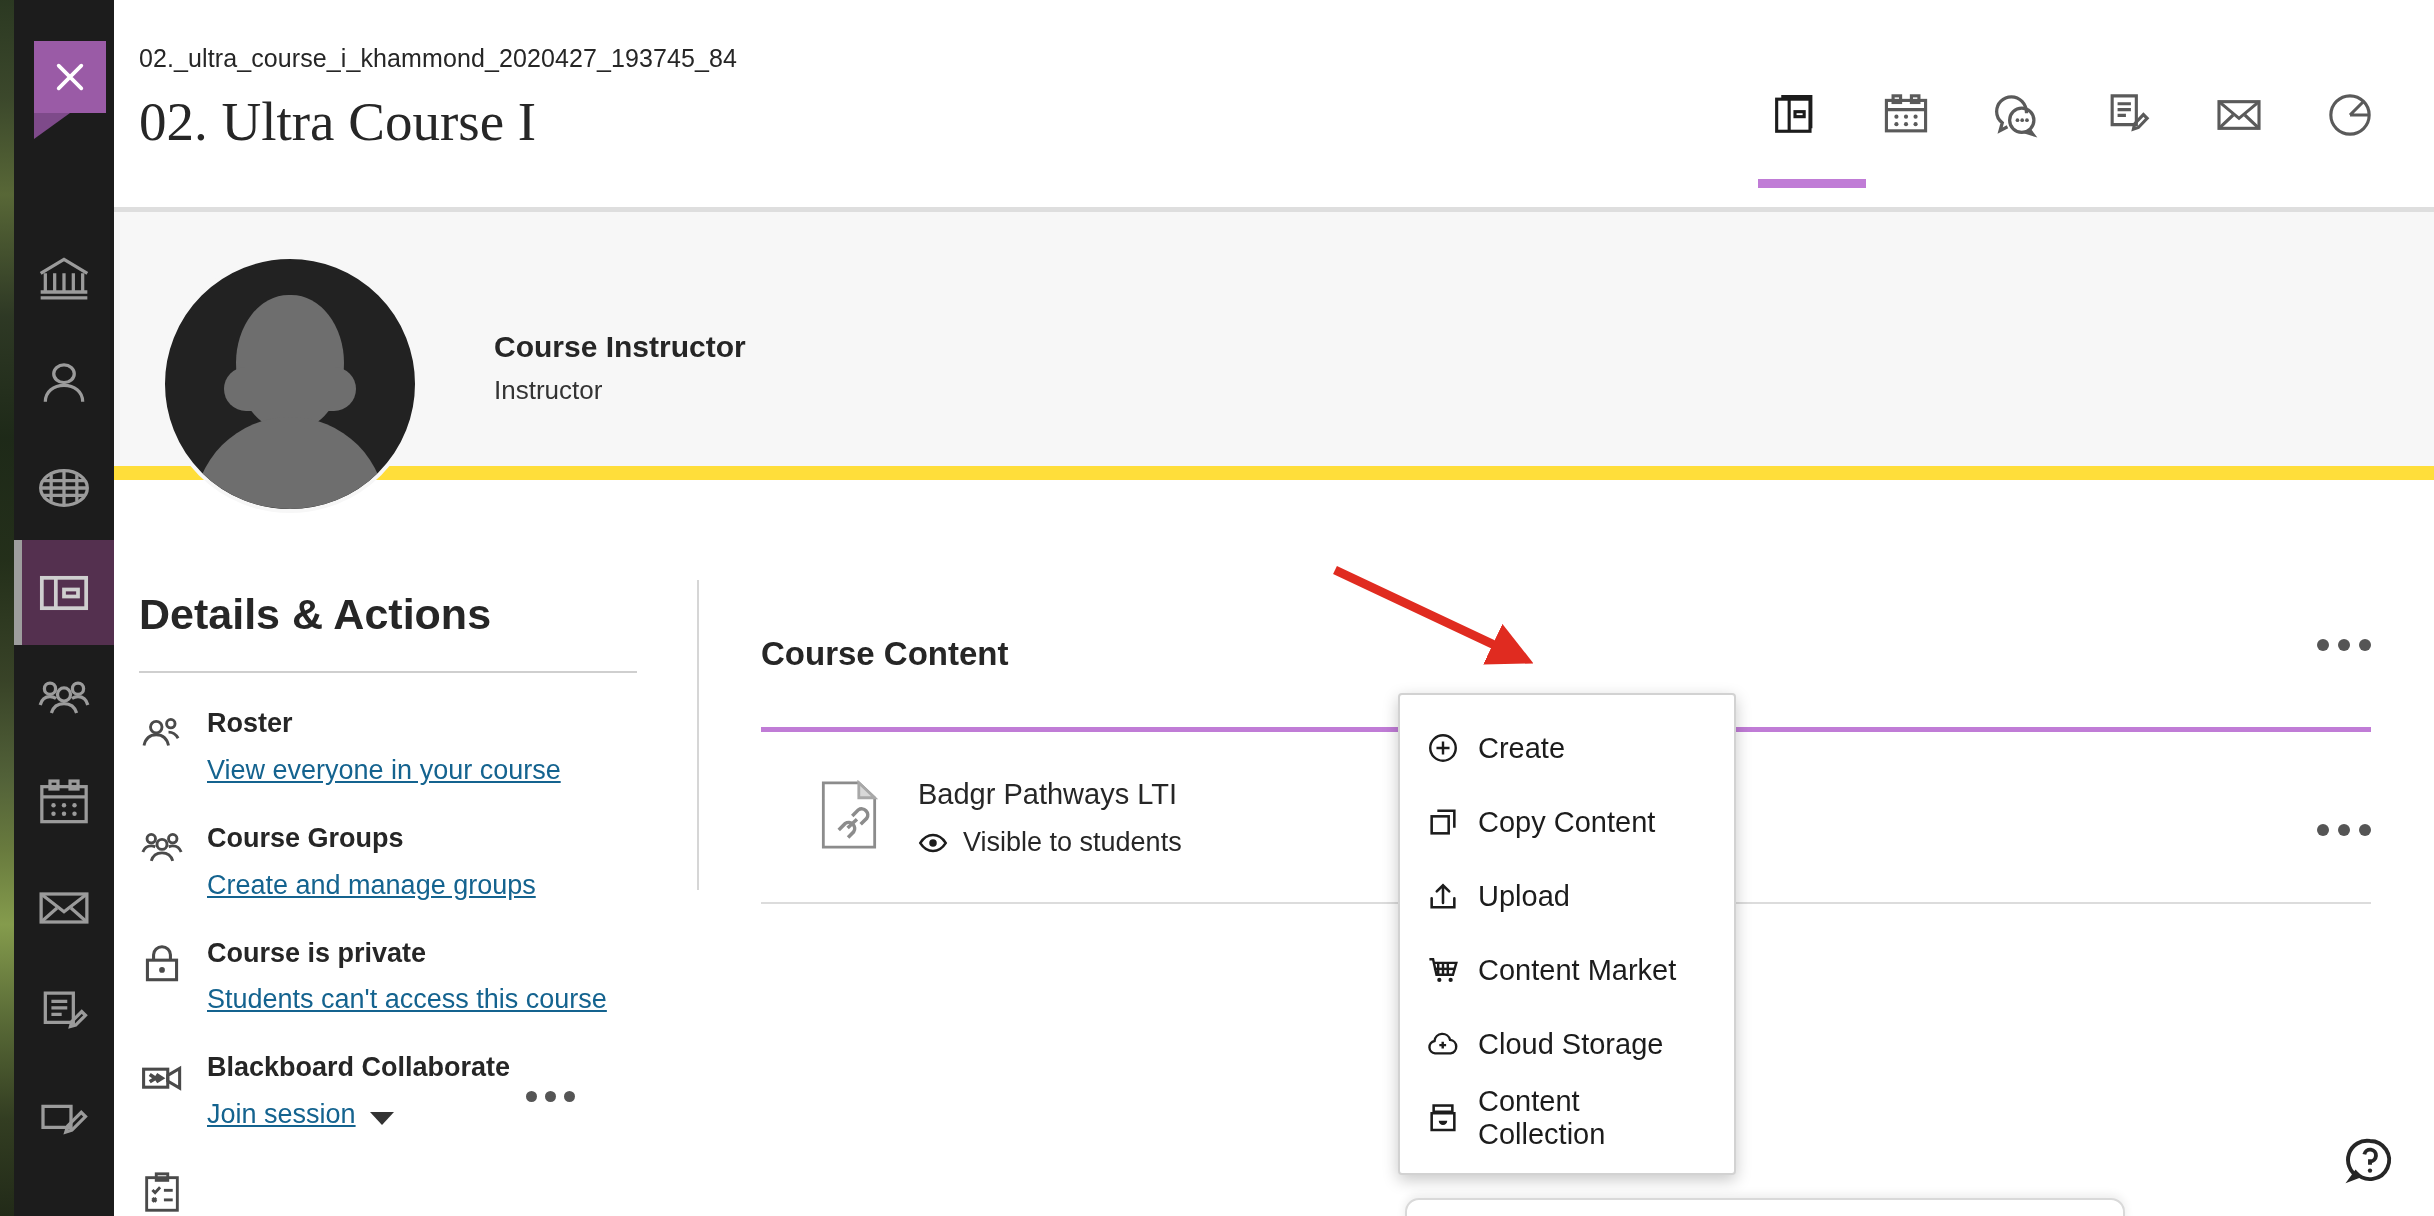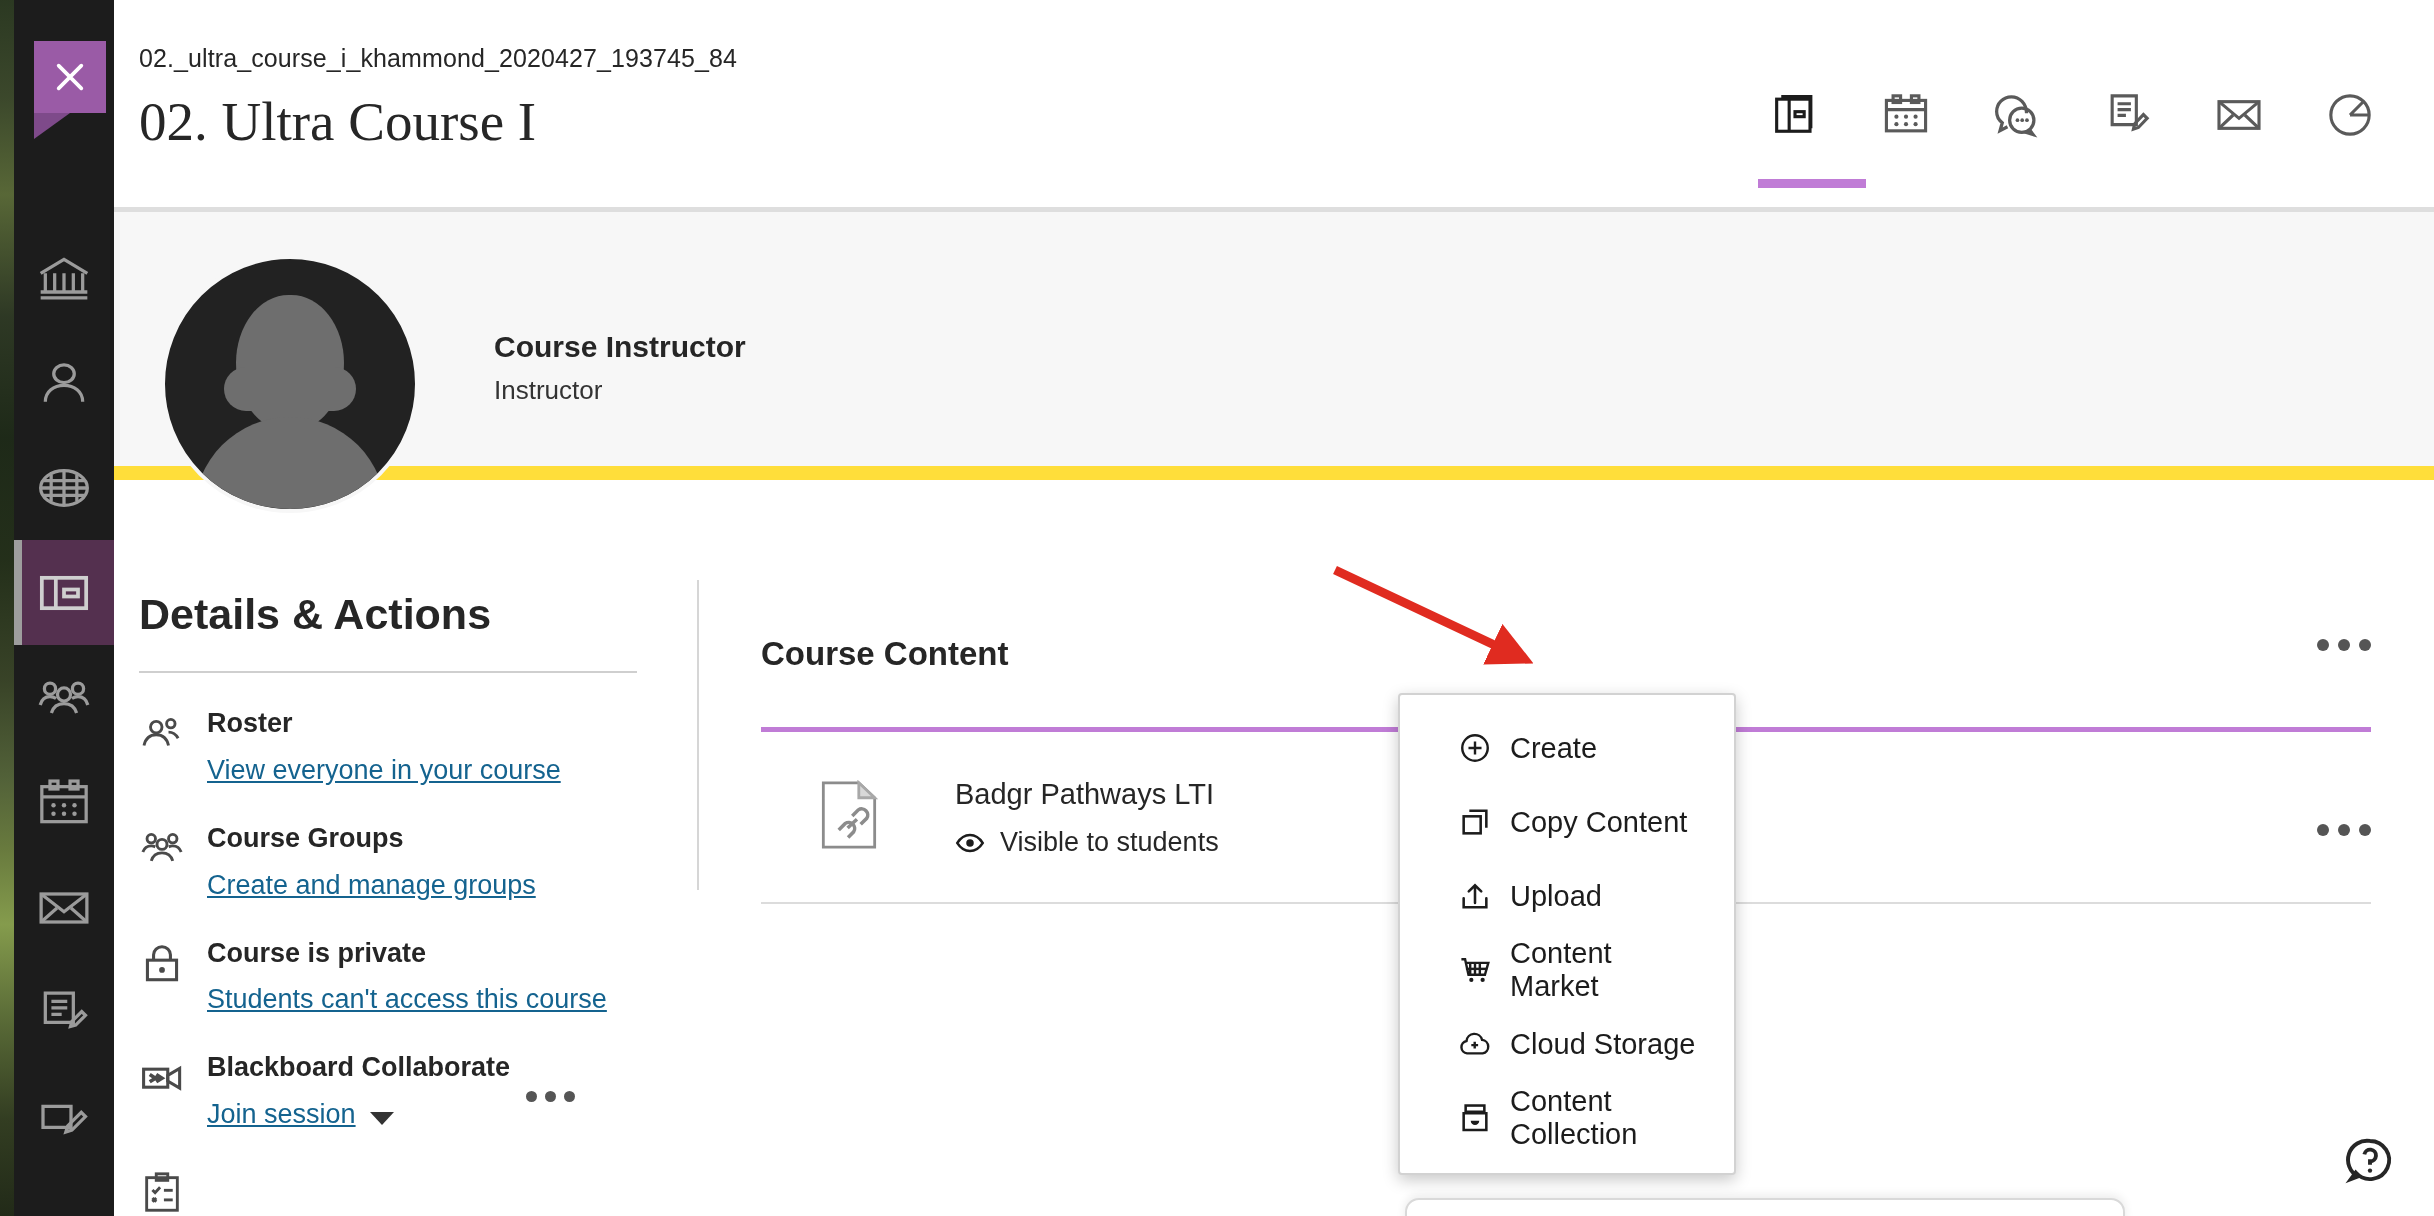--- a/index.html
+++ b/index.html
@@ -233,21 +233,20 @@
     border: 4px solid #9b2fae;
     display: flex; align-items: center; justify-content: center;
     cursor: pointer; z-index: 12;
   }
 
   .content-item {
     position: relative;
     display: flex; align-items: flex-start;
     padding: 46px 0 44px 57px;
     border-bottom: 2px solid #dcdcdc;
-    gap: 37px;
   }
   .item-icon { width: 92px; min-width: 92px; padding-top: 2px; }
   .item-body { padding-left: 8px; }
   .item-name { font-size: 29px; color: #262626; }
   .item-status {
     display: flex; align-items: center; gap: 15px;
     margin-top: 16px;
     font-size: 27px; color: #262626;
   }
   .item-kebab {
@@ -268,21 +267,20 @@
     border-radius: 4px;
     box-shadow: 0 5px 16px rgba(0,0,0,.22);
     padding: 16px 0 18px 0;
     z-index: 25;
   }
   .menu-item {
     display: flex; align-items: center;
     height: 74px;
     padding: 0 26px;
     cursor: pointer;
-    margin-left: 32px;
   }
   .menu-icon {
     width: 52px; min-width: 52px;
     display: flex; align-items: center; justify-content: flex-start;
   }
   .menu-label { font-size: 29px; color: #1c1c1c; }
 
   
   .help-btn {
     position: absolute; right: 36px; bottom: 28px;

